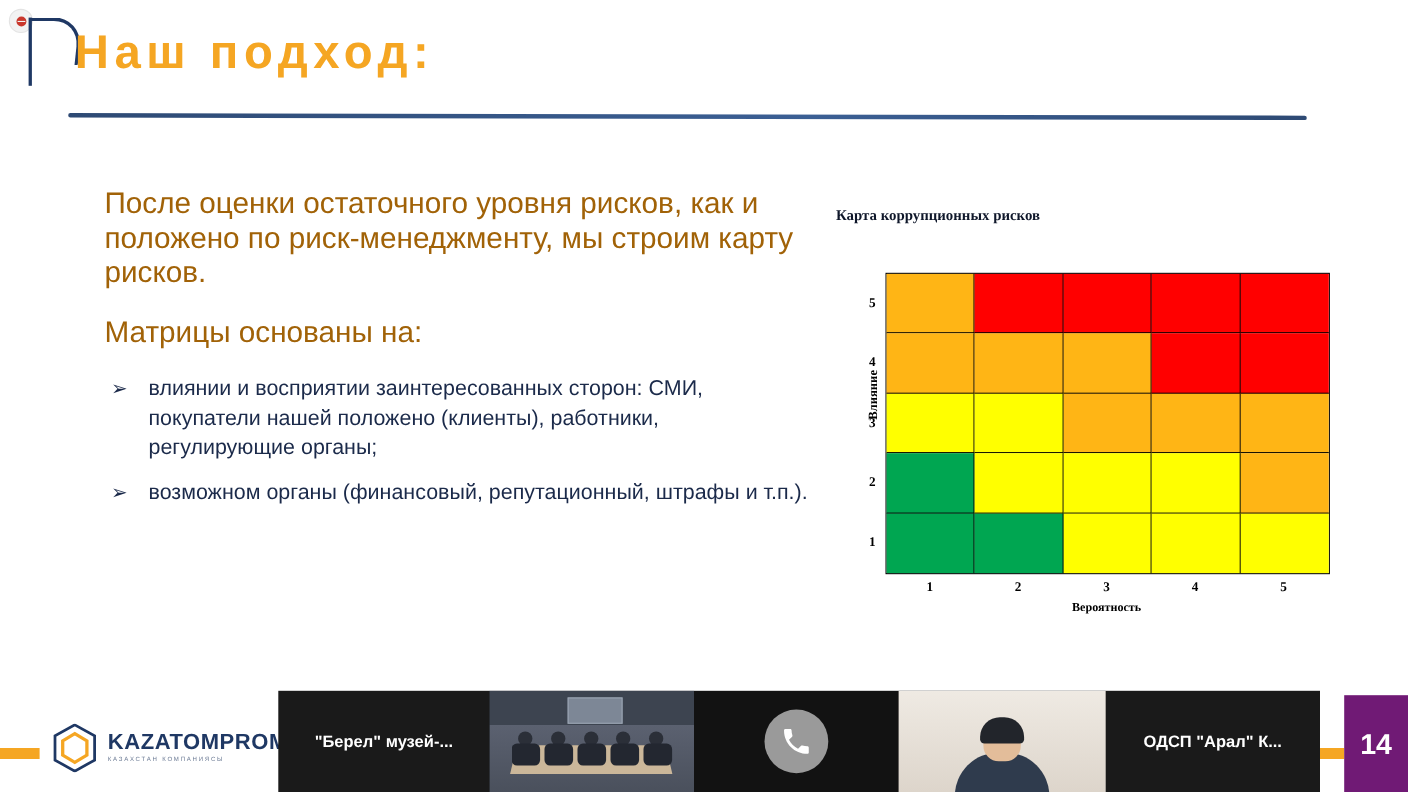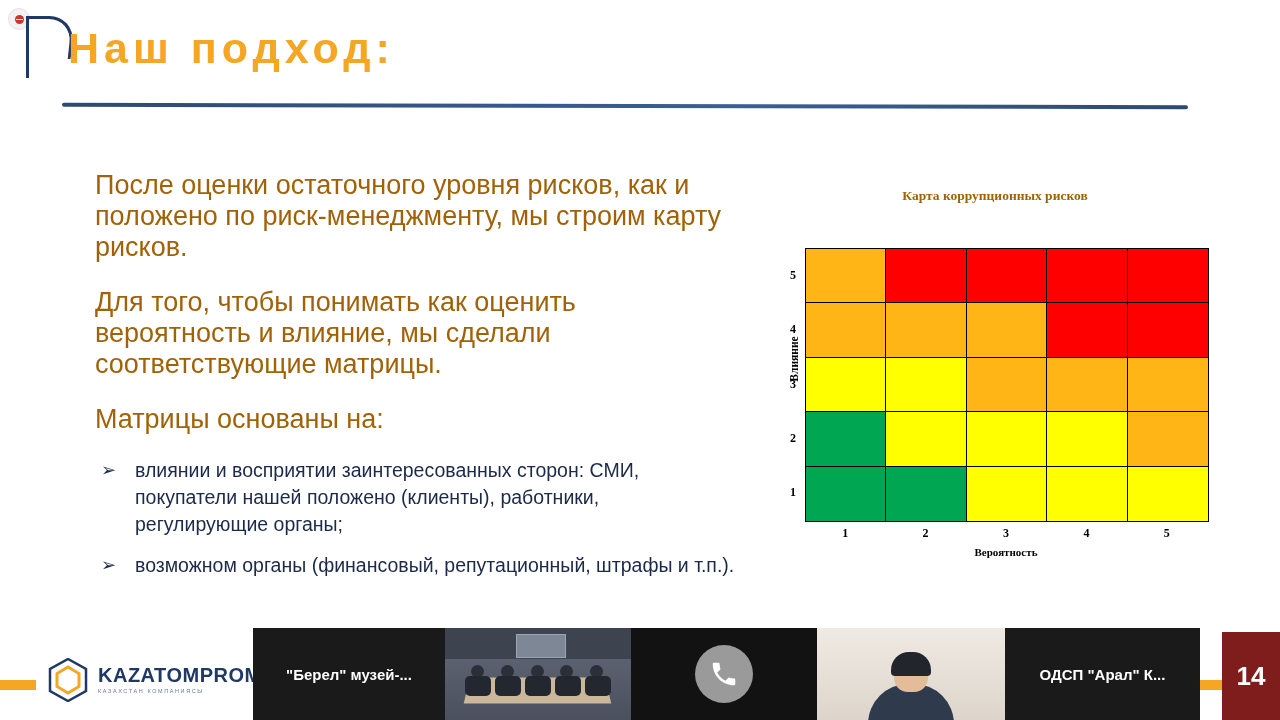--- a/index.html
+++ b/index.html
@@ -144,24 +144,24 @@
     left: 760px;
     top: 188px;
     width: 470px;
     height: 390px;
   }
   .chart-title {
     position: absolute;
     left: 0;
     top: 0;
     width: 470px;
-    text-align: center;
+    text-align: left;
     font-size: 13.5px;
     font-weight: bold;
-    color: #a16207;
+    color: #0f172a;
     font-family: "Liberation Serif", serif;
   }
   .plot {
     position: absolute;
     left: 45px;
     top: 60px;
     width: 402px;
     height: 272px;
     display: grid;
     grid-template-columns: repeat(5, 1fr);
@@ -282,21 +282,21 @@
     background: #f5a623;
   }
   .tick-left { left: 0; width: 36px; }
   .tick-right { right: 58px; width: 40px; }
   .page-badge {
     position: absolute;
     right: 0;
     bottom: 0;
     width: 58px;
     height: 88px;
-    background: #7f1d1d;
+    background: #701a75;
     color: #ffffff;
     display: flex;
     align-items: center;
     justify-content: center;
     font-size: 26px;
     font-weight: bold;
   }
 
   
   .filmstrip {
@@ -445,21 +445,20 @@
   <div class="title-mark">
     <div class="vline"></div>
     <div class="swoosh"></div>
   </div>
 
   <div class="slide-title">Наш подход:</div>
   <div class="title-rule"></div>
 
   <div class="body-col">
     <p class="para">После оценки остаточного уровня рисков, как и положено по риск-менеджменту, мы строим карту рисков.</p>
-    <p class="para">Для того, чтобы понимать как оценить вероятность и влияние, мы сделали соответствующие матрицы.</p>
     <p class="para tight">Матрицы основаны на:</p>
 
     <div class="bullet-row">
       <div class="bullet-mark">➢</div>
       <div class="bullet-text">влиянии и восприятии заинтересованных сторон: СМИ, покупатели нашей положено (клиенты), работники, регулирующие органы;</div>
     </div>
     <div class="bullet-row">
       <div class="bullet-mark">➢</div>
       <div class="bullet-text">возможном органы (финансовый, репутационный, штрафы и т.п.).</div>
     </div>

